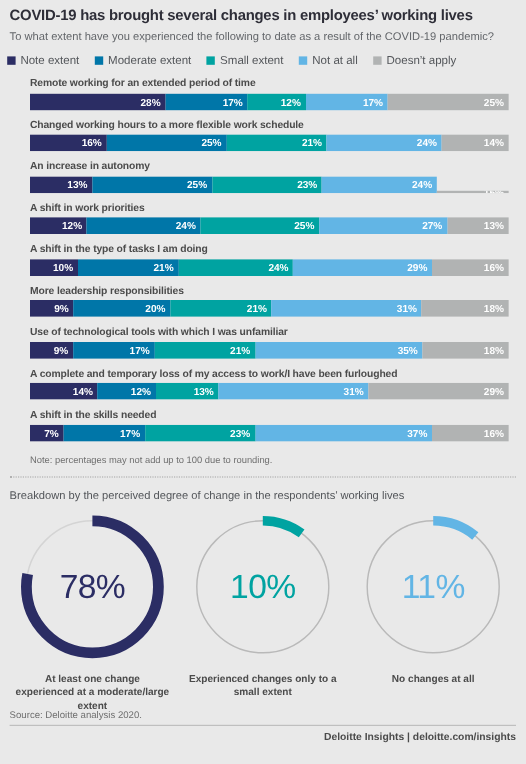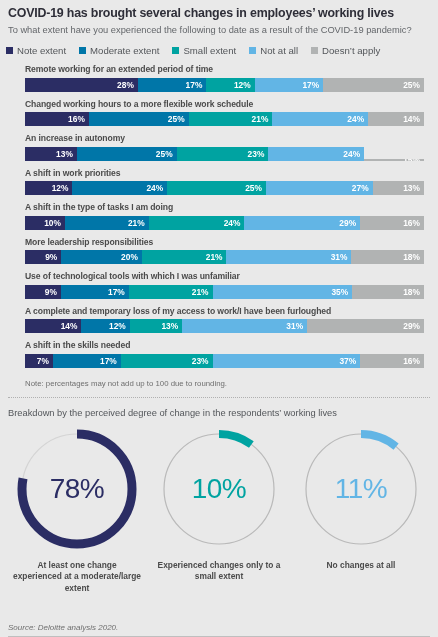--- a/index.html
+++ b/index.html
@@ -158,22 +158,21 @@
     text-align: center;
     line-height: 11.5px;
     max-width: 128px;
   }
 
   
   .footer {
     position: absolute;
     left: 0;
     right: 0;
-    bottom: 0;
-    font-style: italic;
+    bottom: 12px;
   }
   .source {
     font-size: 8px;
     color: #6f6f6f;
     padding: 0 8px 4px 8px;
   }
   .footer-rule {
     border-top: 1px solid #bfbfbf;
     margin: 0 8px;
   }
@@ -436,15 +435,16 @@
           </svg>
           <div class="donut-value" style="color: rgb(98, 181, 229);">11%</div>
         </div>
         <div class="donut-caption">No changes at all</div>
       </div>
     </div>
 
   <div class="footer">
     <div class="source">Source: Deloitte analysis 2020.</div>
     <div class="footer-rule"></div>
+    <div class="footer-brand">Deloitte Insights | deloitte.com/insights</div>
   </div>
 
 </div>
 
 </body></html>

